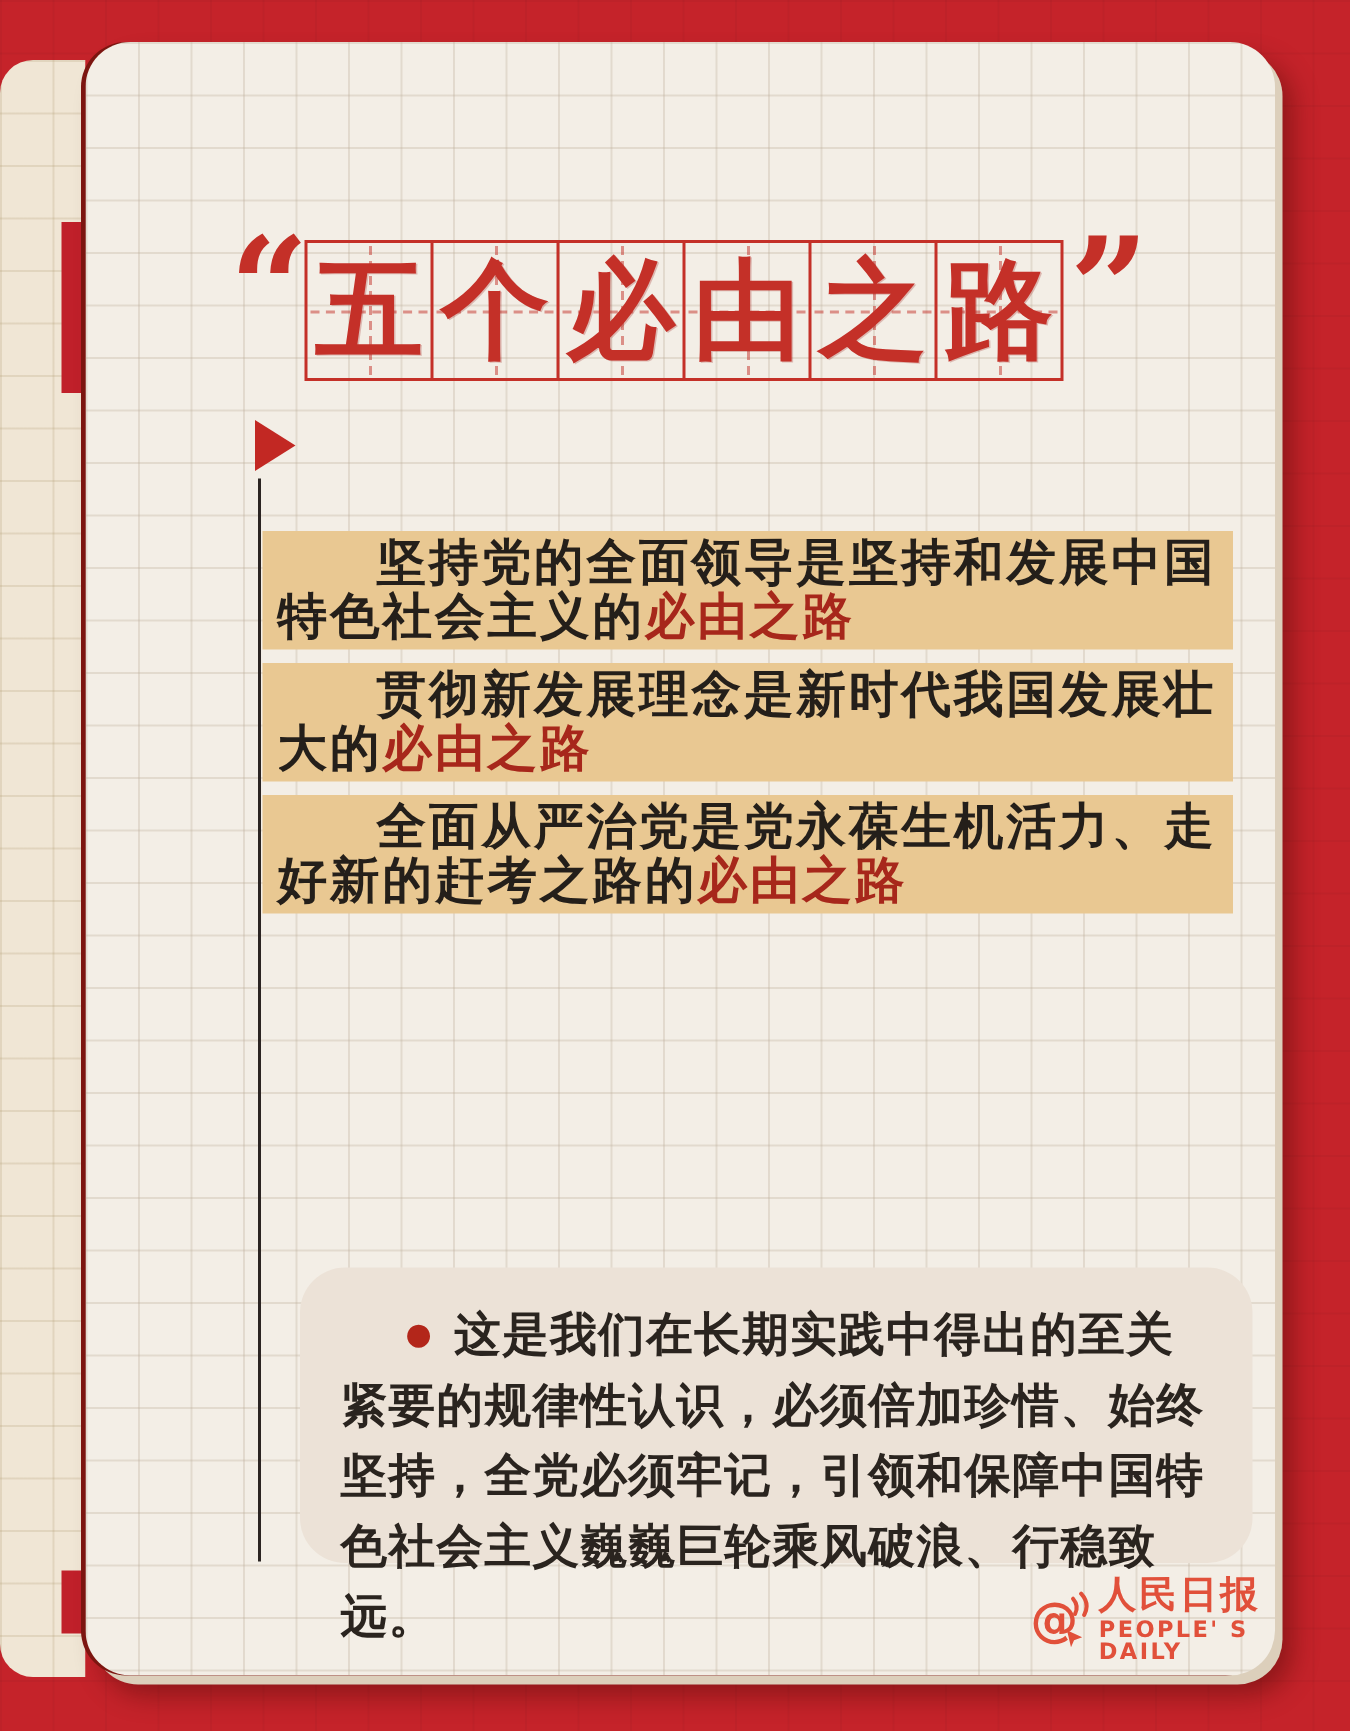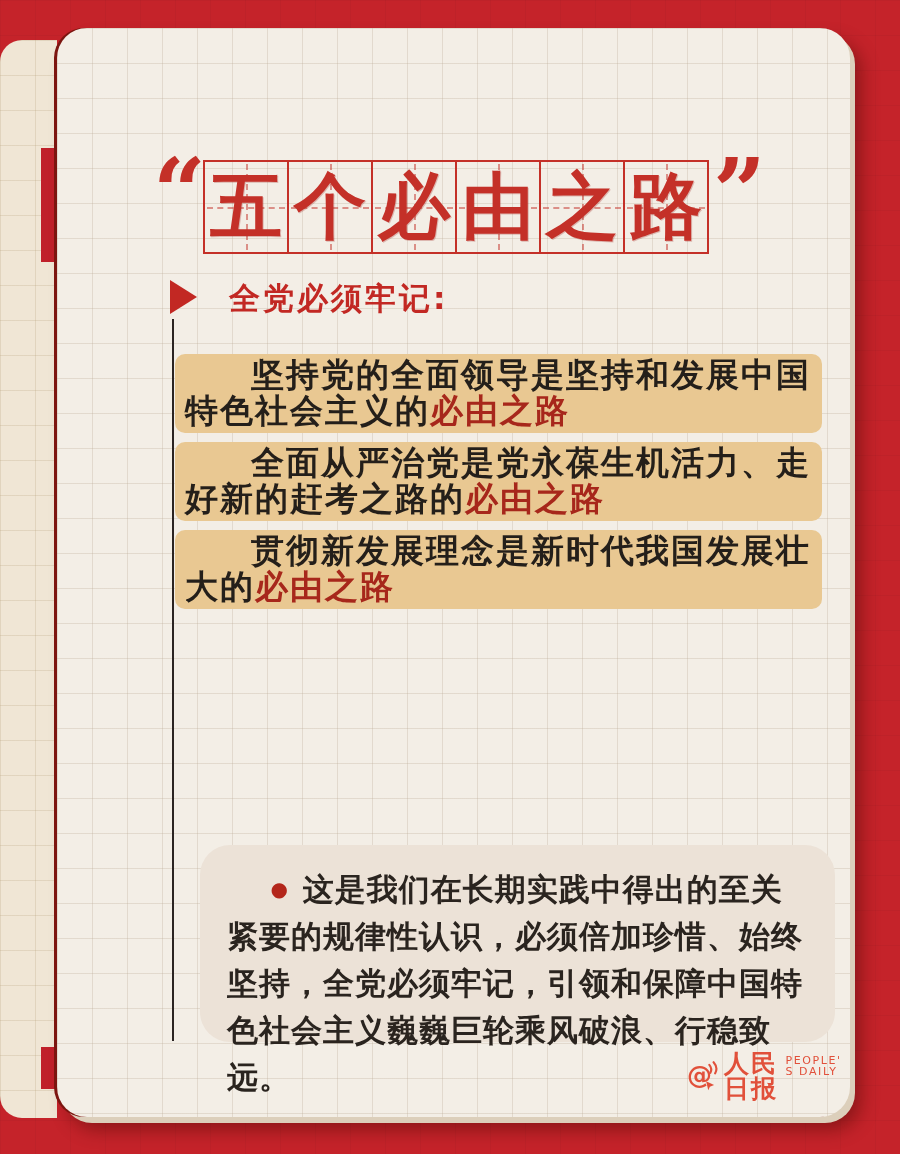--- a/index.html
+++ b/index.html
@@ -91,44 +91,44 @@
     background:#2b2422;
   }
   
   .roads {
     position:absolute; left:118px; top:326px; width:647px;
     display:flex; flex-direction:column; gap:9px;
   }
   .road {
     background:#e9c892; padding:3px 10px 4px;
     font-size:33px; line-height:36px; font-weight:600; letter-spacing:2px;
-    color:#241f1a; text-indent:2em;border-radius:10px;
+    color:#241f1a; text-indent:2em;
   }
   .road .hl { color:#a7271b; font-weight:700; }
   
   .summary-box {
     position:absolute; left:143px; top:817px; width:635px; height:197px;
     background:#ece2d7; border-radius:30px; padding:21px 27px;
   }
   .summary-text {
     font-size:31px; line-height:47px; font-weight:600; letter-spacing:1px;
     color:#2a241f; text-indent:1.4em;
   }
   .summary-text .bullet {
     color:#b3261a; font-size:20px; vertical-align:4px; margin-right:14px;
     text-shadow:none;
   }
   
   .logo {
     position:absolute; left:630px; top:1022px;
     display:flex; align-items:center; gap:5px; color:#e1503a;
   }
-  .logo-text { display:flex; flex-direction:row; line-height:1; }
+  .logo-text { display:flex; flex-direction:column; line-height:1; }
   .logo-cn { font-size:25px; font-weight:800; letter-spacing:2px; }
-  .logo-en { font-size:11px; font-weight:400; letter-spacing:1.6px; margin-top:4px; }
+  .logo-en { font-size:15px; font-weight:700; letter-spacing:1.6px; margin-top:4px; }
 </style>
 </head>
 <body>
 
 <div class="canvas">
 
   <div class="back-page"></div>
   <div class="ribbon-tab top"></div>
   <div class="ribbon-tab bottom"></div>
 
@@ -153,33 +153,32 @@
         <span class="title-char">之</span>
       </div>
       <div class="title-cell">
         <span class="title-char">路</span>
       </div>
     </div>
 
     <div class="quote close">”</div>
 
     <div class="lead-marker"></div>
-    <div class="lead-label">全党必须牢记:</div>
 
     <div class="vline"></div>
 
     <div class="roads">
       <div class="road">
         <span>坚持党的全面领导是坚持和发展中国特色社会主义的</span><span class="hl">必由之路</span>
       </div>
       <div class="road">
+        <span>贯彻新发展理念是新时代我国发展壮大的</span><span class="hl">必由之路</span>
+      </div>
+      <div class="road">
         <span>全面从严治党是党永葆生机活力、走好新的赶考之路的</span><span class="hl">必由之路</span>
-      </div>
-      <div class="road">
-        <span>贯彻新发展理念是新时代我国发展壮大的</span><span class="hl">必由之路</span>
       </div>
     </div>
 
     <div class="summary-box">
       <p class="summary-text">
         <span class="bullet">●</span><span>这是我们在长期实践中得出的至关紧要的规律性认识，必须倍加珍惜、始终坚持，全党必须牢记，引领和保障中国特色社会主义巍巍巨轮乘风破浪、行稳致远。</span>
       </p>
     </div>
 
     <div class="logo">

